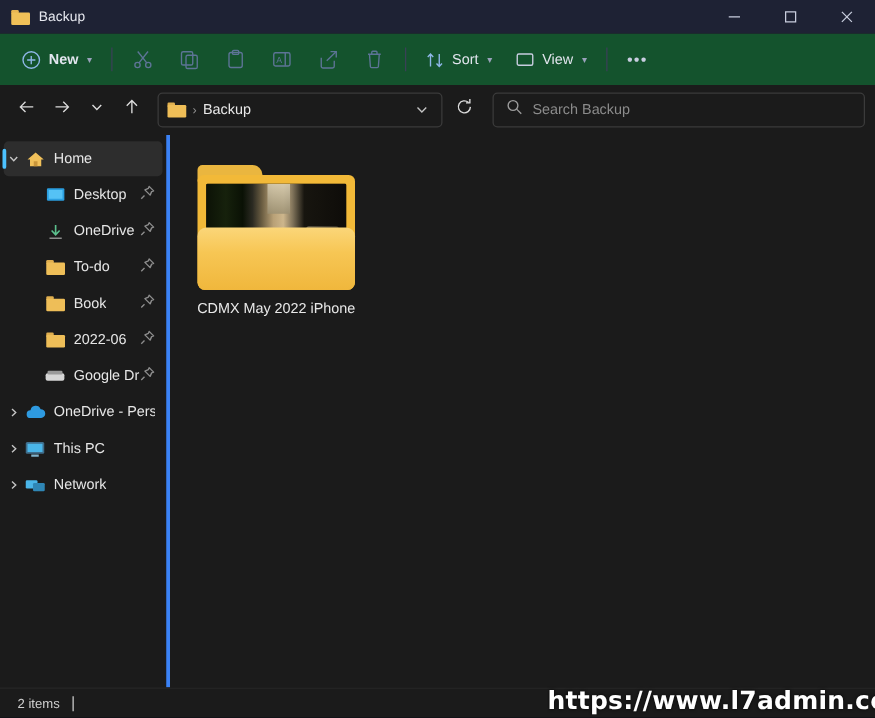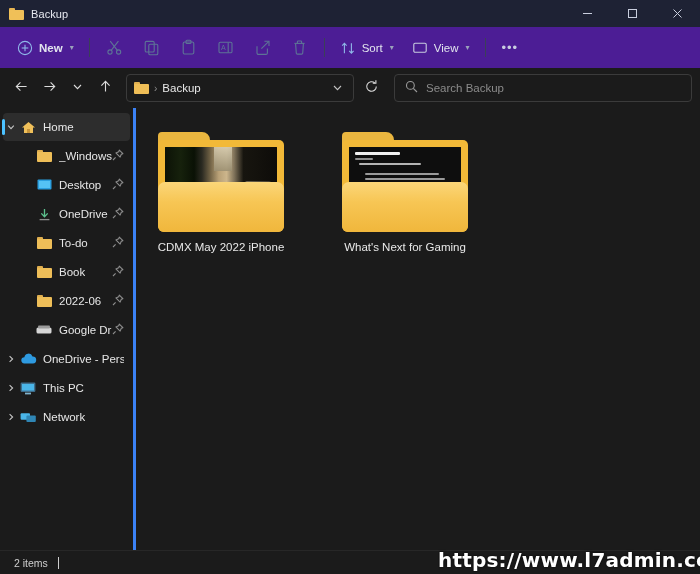--- a/index.html
+++ b/index.html
@@ -33,21 +33,21 @@
     position: absolute; left: 0; top: 2px; width: 15px; height: 10px;
     background: #f0c058; border-radius: 1px;
   }
   #title-text { font-size: 11px; color: #e6e8ef; letter-spacing: .1px; }
   #win-controls { margin-left: auto; display: flex; height: 27px; }
   .wc { width: 45px; height: 27px; display: flex; align-items: center; justify-content: center; }
   .wc svg { display: block; }
 
   
   #cmdbar {
-    height: 41px; background: #4c1d95;
+    height: 41px; background: #14532d;
     display: flex; align-items: center; padding: 0 8px;
     flex: 0 0 auto;
   }
   .cmd-btn {
     height: 30px; display: flex; align-items: center; gap: 6px;
     padding: 0 9px; border-radius: 4px; cursor: default;
     color: #e2e5ee; font-size: 11.5px; white-space: nowrap;
   }
   .cmd-icon-only { padding: 0 10px; }
   .chev { font-size: 8px; color: #9aa2bb; margin-left: 1px; }
@@ -432,33 +432,20 @@
               <path d="M2.2 3.6 L5 6.6 L7.8 3.6" fill="none" stroke="#c6c6c6" stroke-width="1.1"></path>
             </svg>
           </span>
           <span class="ico nav-ico">
             <svg width="15" height="15" viewBox="0 0 15 15">
               <path d="M7.5 2 L14 7.5 H12 V13 H3 V7.5 H1 Z" fill="#f0c05a"></path>
               <rect x="6" y="9" width="3" height="4" fill="#c9953a"></rect>
             </svg>
           </span>
           <span class="nav-label">Home</span>
-        </div>
-        <div class="nav-row indent-1">
-          <span class="expander"></span>
-          <span class="ico nav-ico">
-            <span class="mini-folder">
-              <span class="tab"></span>
-              <span class="body"></span>
-            </span>
-          </span>
-          <span class="nav-label">_Windows</span>
-          <span class="pin"><svg width="12" height="12" viewBox="0 0 12 12">
-              <path d="M7.3 1.1 L10.9 4.7 L9.3 5.3 L8.1 8.1 L3.9 3.9 L6.7 2.7 Z M3.6 8.4 L1 11" fill="none" stroke="#b9b9b9" stroke-width="1.1" stroke-linejoin="round"></path>
-            </svg></span>
         </div>
         <div class="nav-row indent-1">
           <span class="expander"></span>
           <span class="ico nav-ico">
             <svg width="15" height="13" viewBox="0 0 15 13">
               <rect x="0.5" y="0.5" width="14" height="10" rx="1" fill="#2b9fe0"></rect>
               <rect x="2" y="2" width="11" height="7" fill="#55c2f5"></rect>
             </svg>
           </span>
           <span class="nav-label">Desktop</span>
@@ -583,40 +570,20 @@
               <div class="tf-back"></div>
               <div class="tf-preview">
                 <div class="photo">
                   <div class="sky"></div>
                 </div>
               </div>
               <div class="tf-front"></div>
             </div>
             <div class="file-name">CDMX May 2022 iPhone</div>
           </div>
-          <div class="file-item">
-            <div class="thumb-folder">
-              <div class="tf-tab"></div>
-              <div class="tf-back"></div>
-              <div class="tf-preview">
-                <div class="doc">
-                  <div class="dl t"></div>
-                  <div class="dl s"></div>
-                  <div class="dl b"></div>
-                  <div class="dl" style="height:2px;width:0"></div>
-                  <div class="dl i"></div>
-                  <div class="dl i2"></div>
-                  <div class="dl i3"></div>
-                  <div class="dl i4"></div>
-                </div>
-              </div>
-              <div class="tf-front"></div>
-            </div>
-            <div class="file-name">What's Next for Gaming</div>
-          </div>
         </div>
     </div>
   </div>
 
   <div id="statusbar">
     <span id="status-text">2 items</span>
     <span id="status-caret"></span>
   </div>
 
   <div id="watermark">https://www.l7admin.cc</div>

